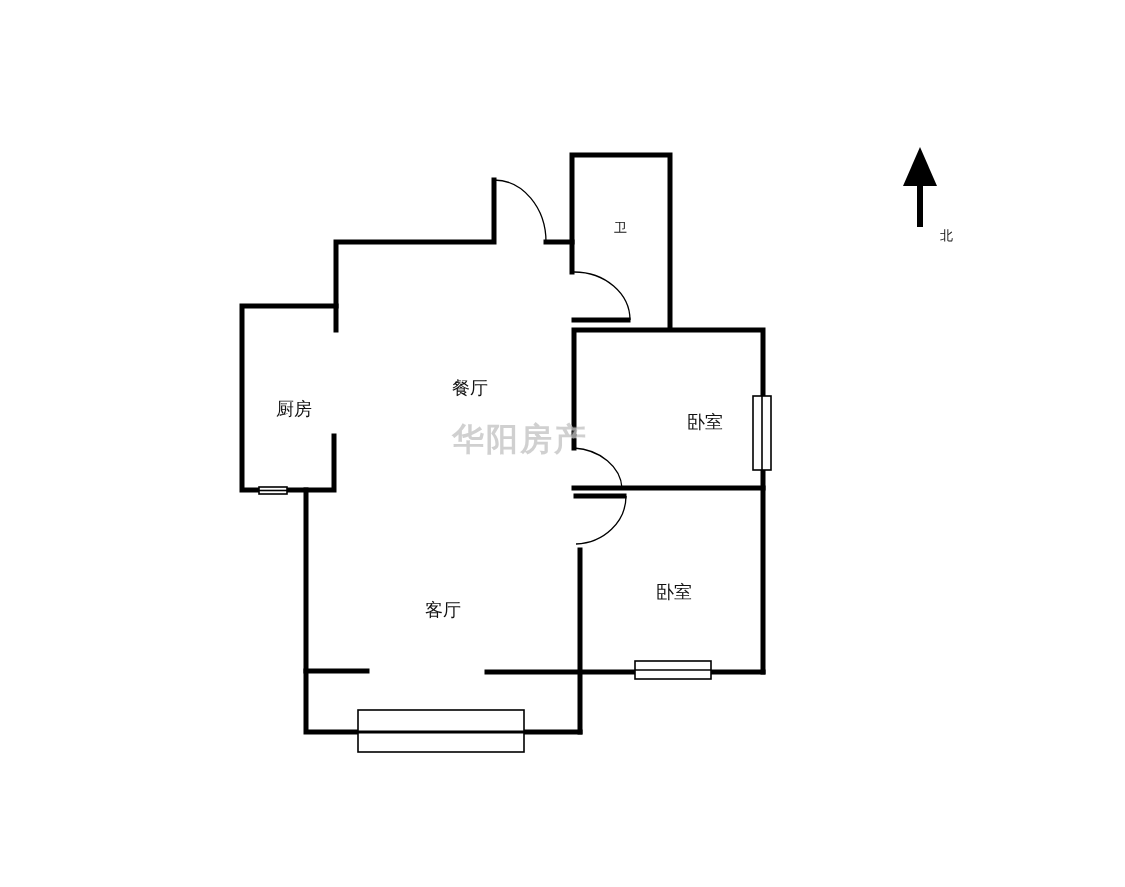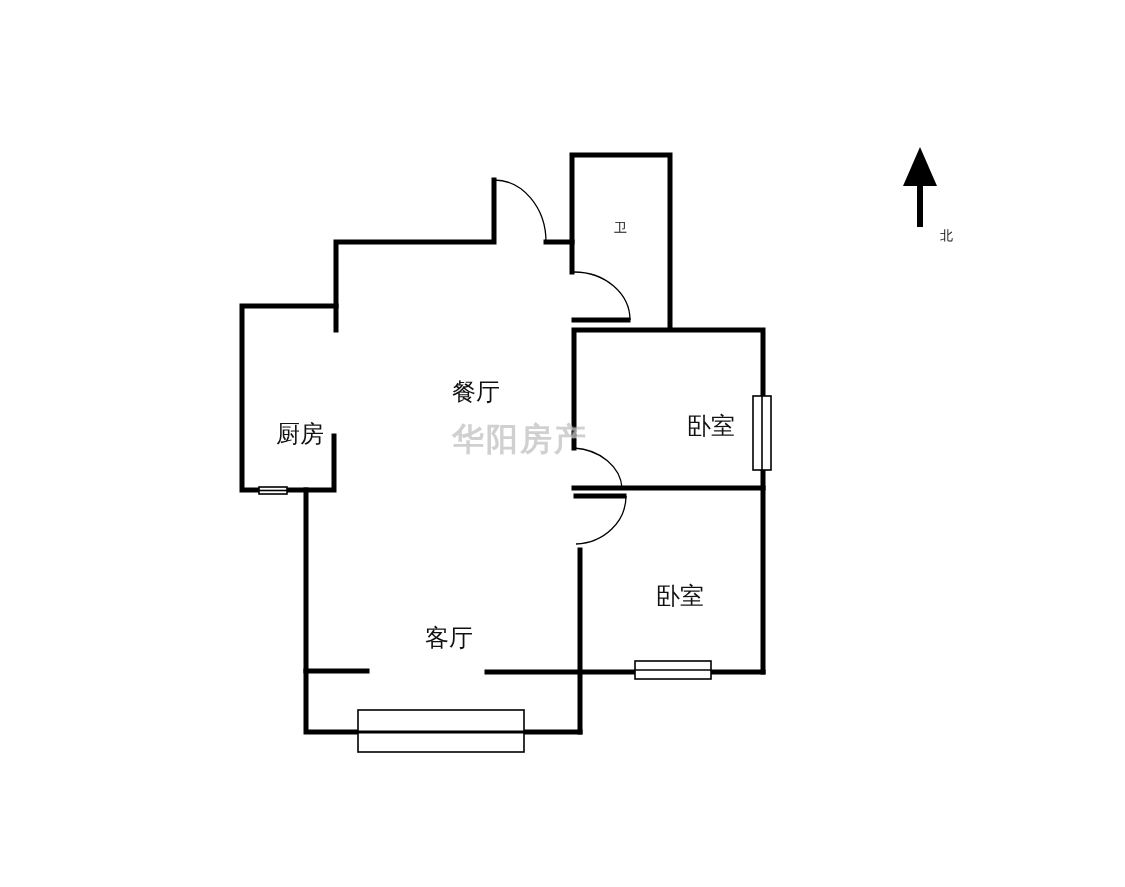--- a/index.html
+++ b/index.html
@@ -1,19 +1,19 @@
 <!DOCTYPE html>
 <html><head>
 <meta charset="utf-8">
 <style>
   html, body { margin:0; padding:0; background:#ffffff; }
   body { width:1125px; height:887px; position:relative; overflow:hidden;
          font-family: "DejaVu Sans", sans-serif; }
   svg { position:absolute; left:0; top:0; }
-  .label { position:absolute; font-size:24px; color:#111; white-space:nowrap;
+  .label { position:absolute; font-size:18px; color:#111; white-space:nowrap;
            font-family: "DejaVu Sans", sans-serif; }
   .label.small { font-size:13px; }
   .watermark { position:absolute; font-size:32px; color:rgba(150,150,150,0.45);
                font-weight:bold; letter-spacing:2px; white-space:nowrap;
                font-family: "DejaVu Sans", sans-serif;
                text-shadow: 1px 1px 0 rgba(255,255,255,0.6); }
 </style>
 </head>
 <body>
 
@@ -65,21 +65,21 @@
     </g>
   </g>
 
   <g>
     <line x1="920" y1="180" x2="920" y2="227" stroke="#000" stroke-width="6"></line>
     <polygon points="920,147 903,186 937,186" fill="#000"></polygon>
   </g>
 </svg>
 
 <span class="label small" style="left:614px;top:219px;">卫</span>
-<span class="label" style="left:276px;top:418px;">厨房</span>
+<span class="label" style="left:276px;top:397px;">厨房</span>
 <span class="label" style="left:452px;top:376px;">餐厅</span>
 <span class="label" style="left:687px;top:410px;">卧室</span>
 <span class="label" style="left:656px;top:580px;">卧室</span>
-<span class="label" style="left:425px;top:598px;margin-top:24px;">客厅</span>
+<span class="label" style="left:425px;top:598px;">客厅</span>
 
 <span class="label small" style="left:940px;top:227px;">北</span>
 
 <div class="watermark" style="left:452px;top:418px;">华阳房产</div>
 
 </body></html>

